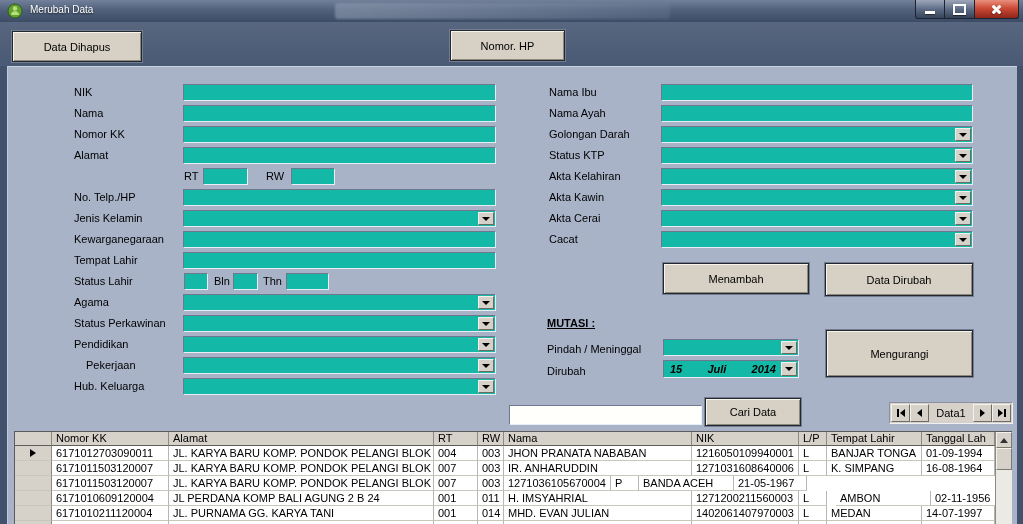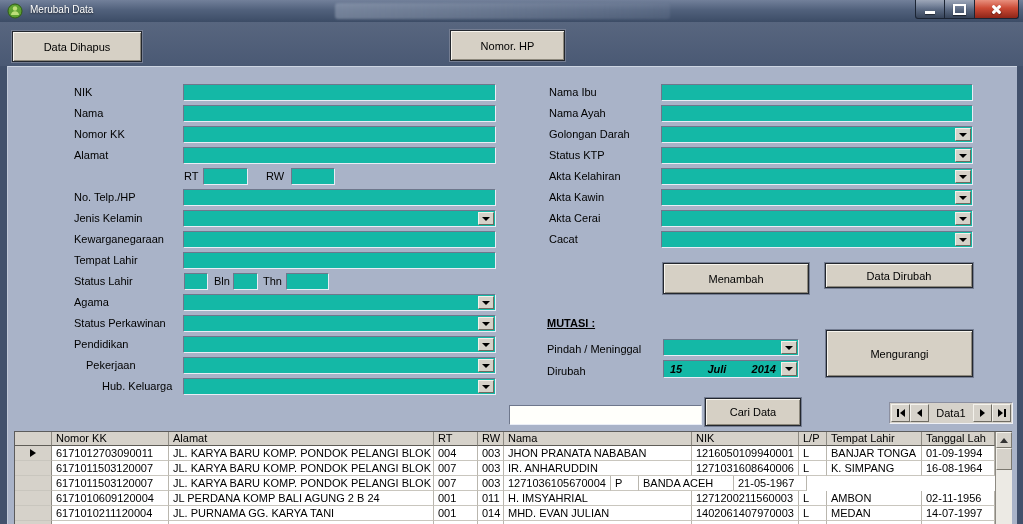--- a/index.html
+++ b/index.html
@@ -127,21 +127,21 @@
   </div>
 
   <div class="topband">
     <button class="cmd" style="left:12px;top:9px;width:130px;height:31px;">Data Dihapus</button>
     <button class="cmd" style="left:450px;top:8px;width:115px;height:31px;">Nomor. HP</button>
   </div>
 
   <div class="panel" id="panel">
 
     <button class="cmd" style="left:655px;top:196px;width:146px;height:31px;">Menambah</button>
-    <button class="cmd" style="left:817px;top:196px;width:148px;height:25px;">Data Dirubah</button>
+    <button class="cmd" style="left:817px;top:196px;width:148px;height:33px;">Data Dirubah</button>
     <button class="cmd" style="left:818px;top:263px;width:147px;height:47px;">Mengurangi</button>
 
     <div class="mutasi-title" style="left:539px;top:250px;">MUTASI :</div>
     <div class="flabel" style="left:539px;top:276px;">Pindah / Meninggal</div>
     <div class="tfield" style="left:655px;top:272px;width:136px;height:17px;">
       <span class="combo-btn">
           <span class="tri-down"></span>
         </span>
     </div>
     <div class="flabel" style="left:539px;top:298px;">Dirubah</div>
@@ -229,21 +229,21 @@
         </div>
         <div class="grow">
           <div class="gcell gsel" style="width: 37px;"></div>
           <div class="gcell" style="width: 117px;">6171010609120004</div>
           <div class="gcell" style="width: 265px;">JL PERDANA KOMP BALI AGUNG 2 B 24</div>
           <div class="gcell" style="width: 44px;">001</div>
           <div class="gcell" style="width: 26px;">011</div>
           <div class="gcell" style="width: 188px;">H. IMSYAHRIAL</div>
           <div class="gcell" style="width: 107px;">1271200211560003</div>
           <div class="gcell" style="width: 28px;">L</div>
-          <div class="gcell" style="width: 95px;">AMBON</div>
+          <div class="gcell" style="width: 95px; margin-left: 9px;">AMBON</div>
           <div class="gcell" style="width: 73px;">02-11-1956</div>
         </div>
         <div class="grow">
           <div class="gcell gsel" style="width: 37px;"></div>
           <div class="gcell" style="width: 117px;">6171010211120004</div>
           <div class="gcell" style="width: 265px;">JL. PURNAMA GG. KARYA TANI</div>
           <div class="gcell" style="width: 44px;">001</div>
           <div class="gcell" style="width: 26px;">014</div>
           <div class="gcell" style="width: 188px;">MHD. EVAN JULIAN</div>
           <div class="gcell" style="width: 107px;">1402061407970003</div>
@@ -317,21 +317,21 @@
         <div class="combo-btn">
           <div class="tri-down"></div>
         </div>
       </div>
       <div class="flabel" style="left: 66px; top: 292px; padding-left: 12px;">Pekerjaan</div>
       <div class="tfield" style="left: 175px; top: 290px; width: 313px;">
         <div class="combo-btn">
           <div class="tri-down"></div>
         </div>
       </div>
-      <div class="flabel" style="left: 66px; top: 313px; margin-left: 28px;">Hub. Keluarga</div>
+      <div class="flabel" style="left: 66px; top: 313px;">Hub. Keluarga</div>
       <div class="tfield" style="left: 175px; top: 311px; width: 313px;">
         <div class="combo-btn">
           <div class="tri-down"></div>
         </div>
       </div>
       <div class="flabel" style="left: 541px; top: 19px;">Nama Ibu</div>
       <div class="tfield" style="left: 653px; top: 17px; width: 312px;"></div>
       <div class="flabel" style="left: 541px; top: 40px;">Nama Ayah</div>
       <div class="tfield" style="left: 653px; top: 38px; width: 312px;"></div>
       <div class="flabel" style="left: 541px; top: 61px;">Golongan Darah</div>

